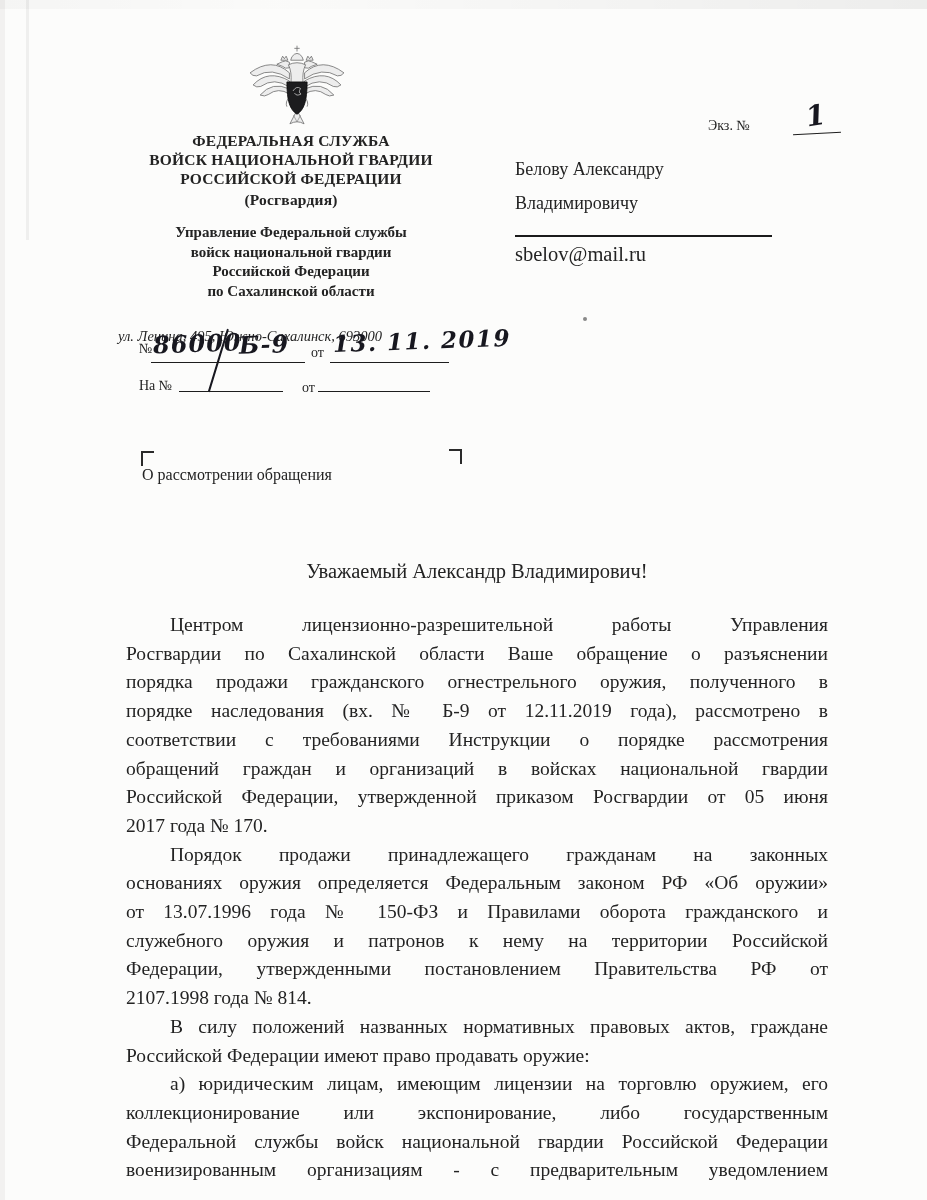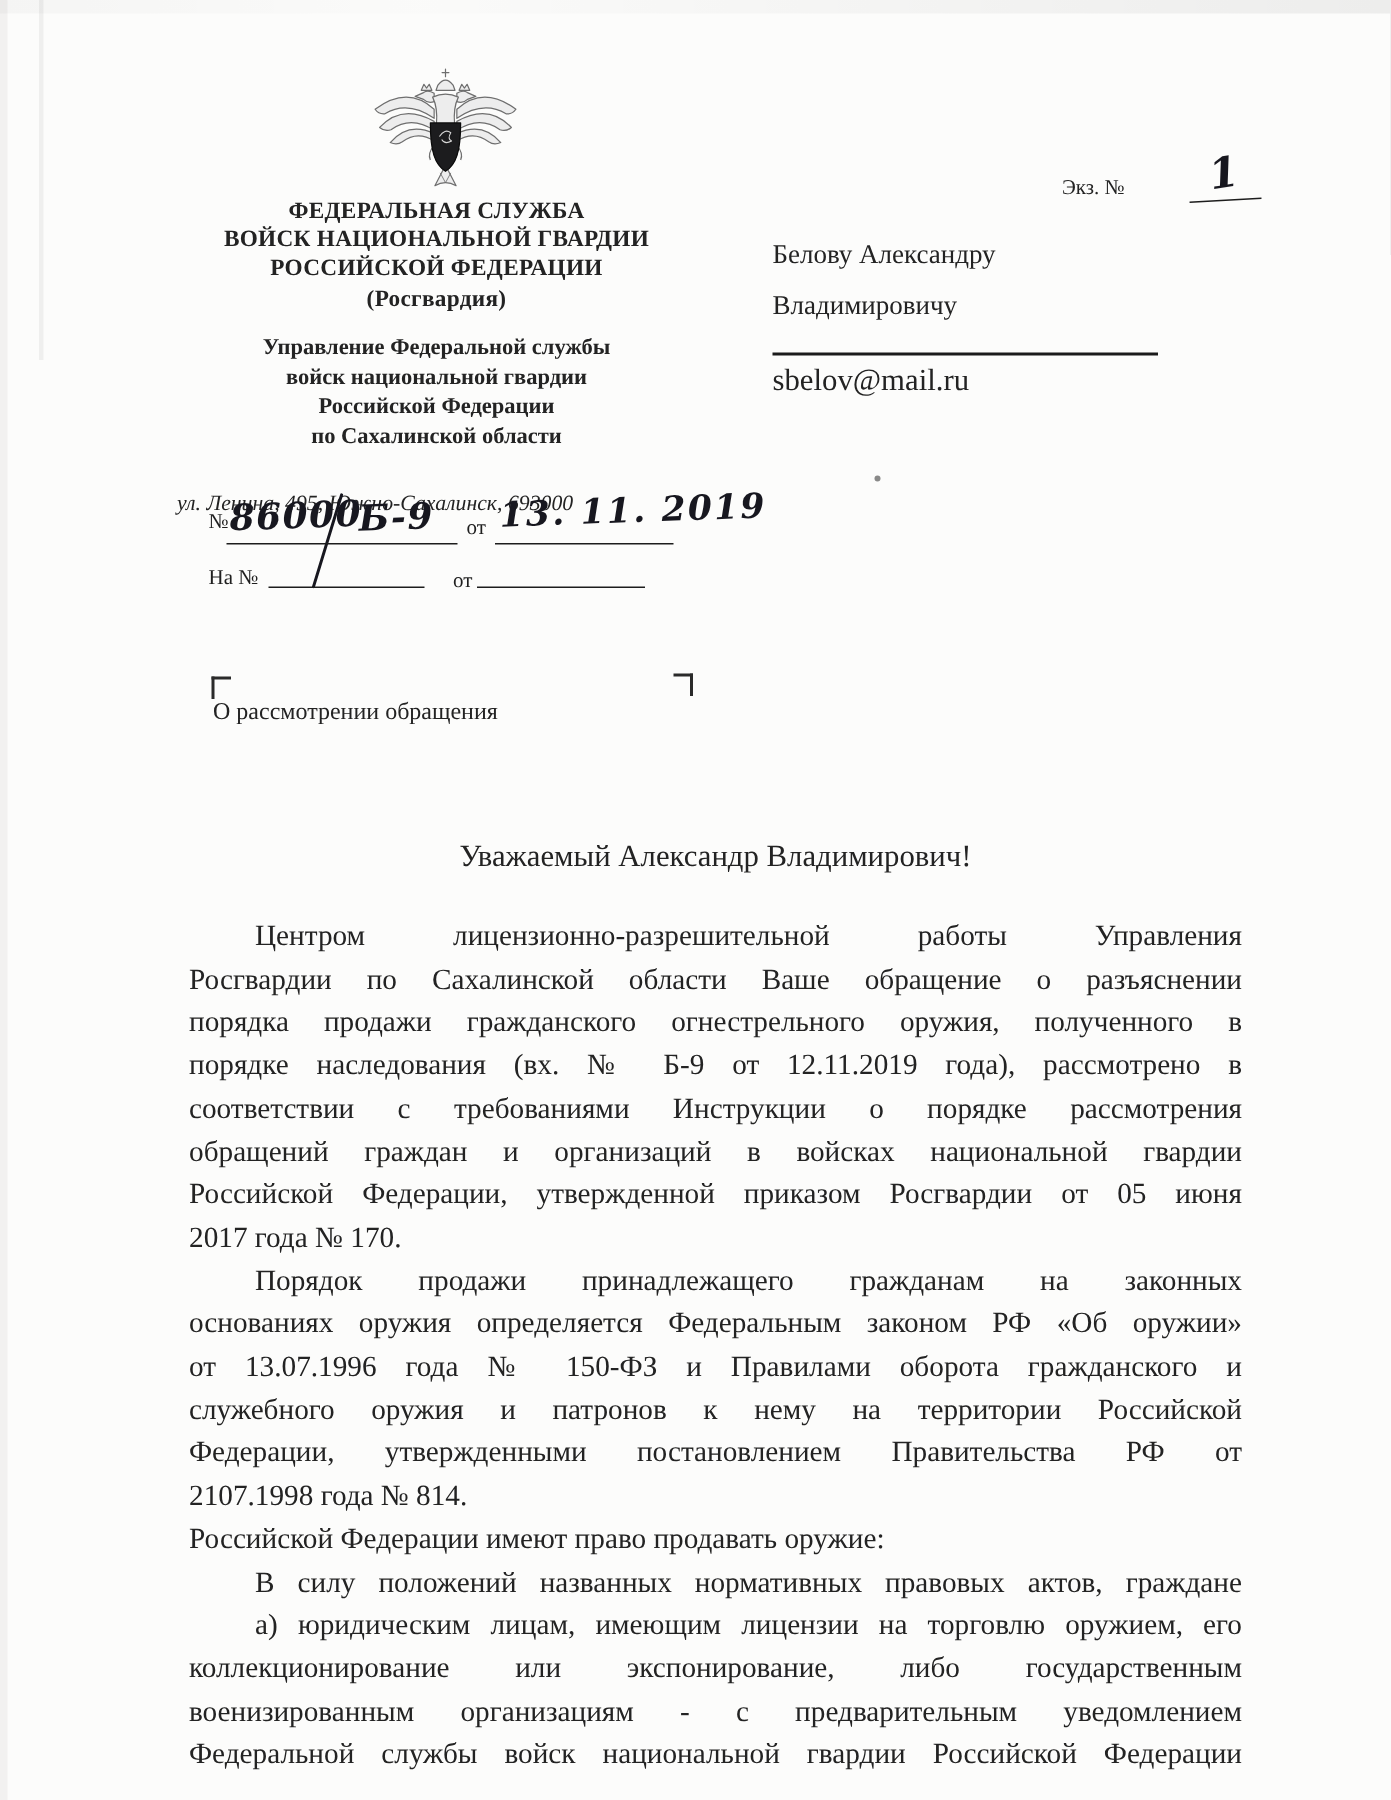--- a/index.html
+++ b/index.html
@@ -142,21 +142,21 @@
       <div class="bline">соответствии с требованиями Инструкции о порядке рассмотрения</div>
       <div class="bline">обращений граждан и организаций в войсках национальной гвардии</div>
       <div class="bline">Российской Федерации, утвержденной приказом Росгвардии от 05 июня</div>
       <div class="bline endline">2017 года № 170.</div>
       <div class="bline indent">Порядок продажи принадлежащего гражданам на законных</div>
       <div class="bline">основаниях оружия определяется Федеральным законом РФ «Об оружии»</div>
       <div class="bline">от 13.07.1996 года № 150-ФЗ и Правилами оборота гражданского и</div>
       <div class="bline">служебного оружия и патронов к нему на территории Российской</div>
       <div class="bline">Федерации, утвержденными постановлением Правительства РФ от</div>
       <div class="bline endline">2107.1998 года № 814.</div>
+      <div class="bline indent">В силу положений названных нормативных правовых актов, граждане</div>
       <div class="bline endline">Российской Федерации имеют право продавать оружие:</div>
-      <div class="bline indent">В силу положений названных нормативных правовых актов, граждане</div>
       <div class="bline indent">а) юридическим лицам, имеющим лицензии на торговлю оружием, его</div>
       <div class="bline">коллекционирование или экспонирование, либо государственным</div>
+      <div class="bline">Федеральной службы войск национальной гвардии Российской Федерации</div>
       <div class="bline">военизированным организациям - с предварительным уведомлением</div>
-      <div class="bline">Федеральной службы войск национальной гвардии Российской Федерации</div>
     </div>
 
 </div>
 
 </body></html>

